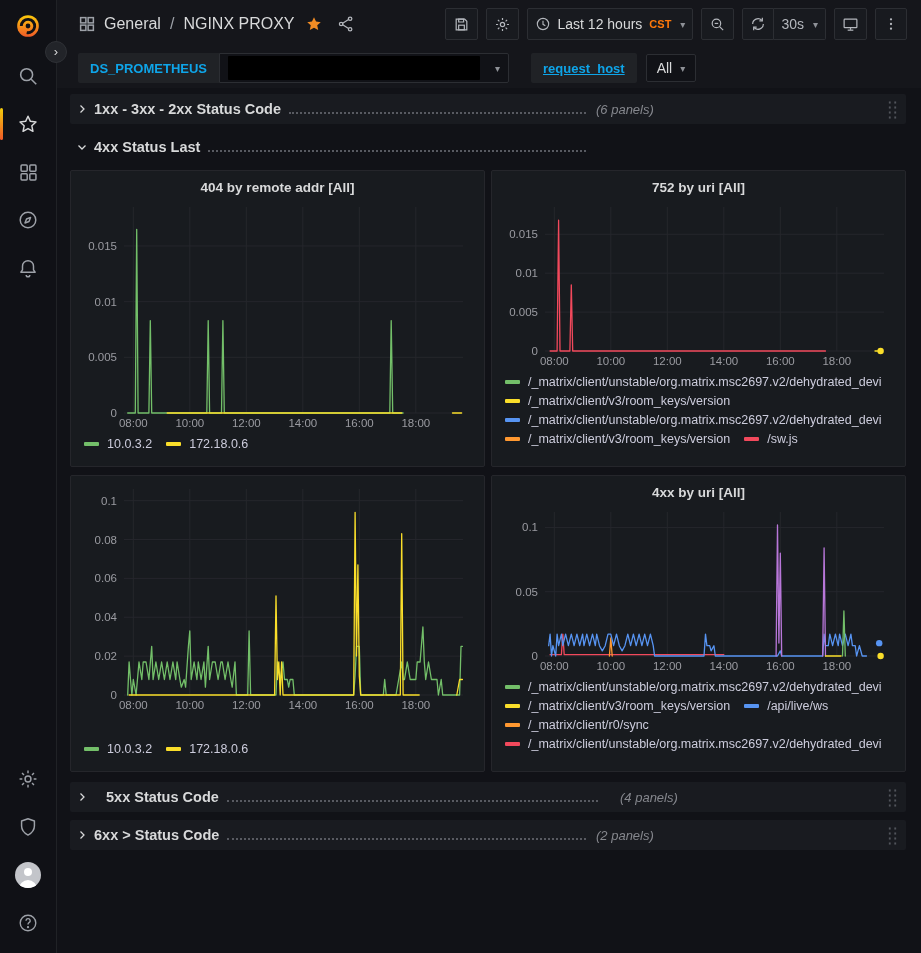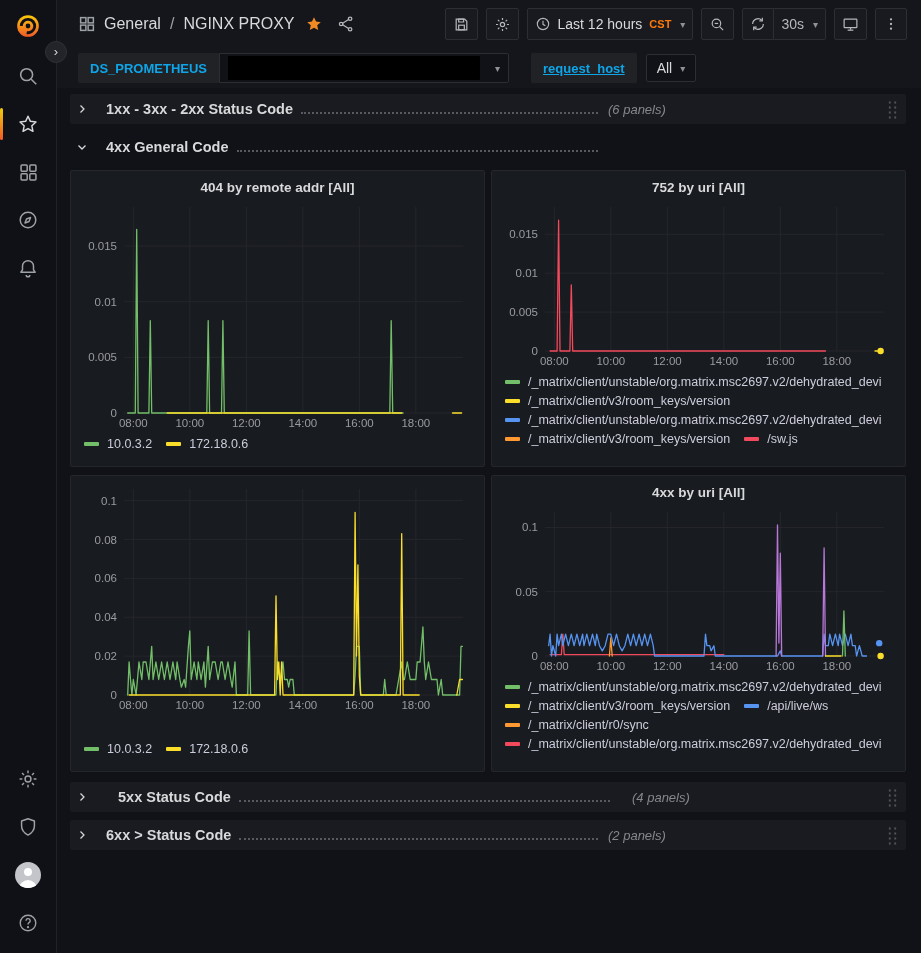--- a/index.html
+++ b/index.html
@@ -55,21 +55,21 @@
   .all-box { height:28px; display:flex; align-items:center; gap:6px; padding:0 10px;
     background:#111217; border:1px solid #2c2e33; border-radius:2px; font-size:14px;
     color:#d8d9da; cursor:pointer; }
 
   
   .dash { flex:1; background:#111217; padding:6px 15px 0 13px; overflow:hidden; }
   .rowhdr { height:30px; display:flex; align-items:center; font-size:14.5px;
     font-weight:bold; margin-bottom:8px; cursor:pointer; }
   .rowhdr.collapsed { background:#191b20; border-radius:2px; }
   .rowhdr .rh-chev { width:24px; display:flex; justify-content:center; color:#d8d9da; }
-  .rh-main { display:flex; align-items:baseline; width:496px;margin-left:12px; }
+  .rh-main { display:flex; align-items:baseline; width:496px; }
   .rh-title { white-space:nowrap; }
   .rh-leader { flex:1; border-bottom:2px dotted #585a61; margin:0 4px 3px 8px; height:12px; }
   .rh-count { font-size:13px; font-style:italic; font-weight:normal; color:#85878d; margin-left:6px; white-space:nowrap; }
   .rh-spacer { flex:1; }
   .rh-drag { width:11px; height:19px; margin-right:8px;
     background-image:radial-gradient(#51545b 1.1px, transparent 1.3px);
     background-size:5.5px 5px; background-position:0 0; cursor:grab; }
   .mt10 { margin-top:10px;gap:12px; }
 
   .panel-row { display:flex; gap:6px; margin-bottom:7px;margin-top:8px; }
@@ -297,21 +297,21 @@
         <span class="rh-drag"></span>
       </div>
 
       <div class="rowhdr">
         <span class="rh-chev">
           <svg width="12" height="12" viewBox="0 0 24 24" fill="none" stroke="currentColor" stroke-width="2.5">
               <polyline points="5 9 12 16 19 9"></polyline>
             </svg>
         </span>
         <span class="rh-main">
-          <span class="rh-title">4xx General Code</span>
+          <span class="rh-title">4xx Status Last</span>
           <span class="rh-leader"></span>
         </span>
         <span class="rh-spacer"></span>
       </div>
 
       <div class="panel-row">
         <section class="panel">
           <div class="panel-title">404 by remote addr [All]</div>
           <div class="plot">
               <svg width="395" height="234">

